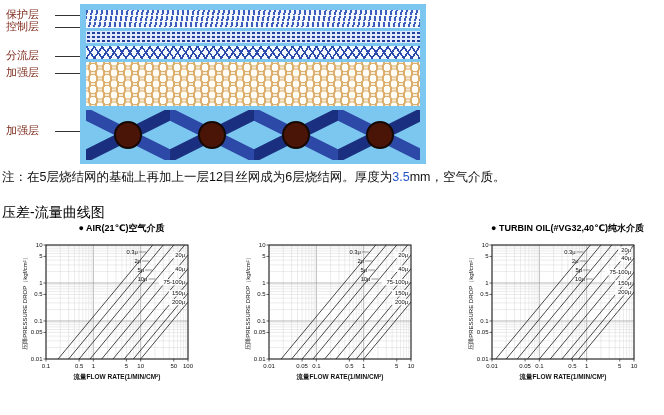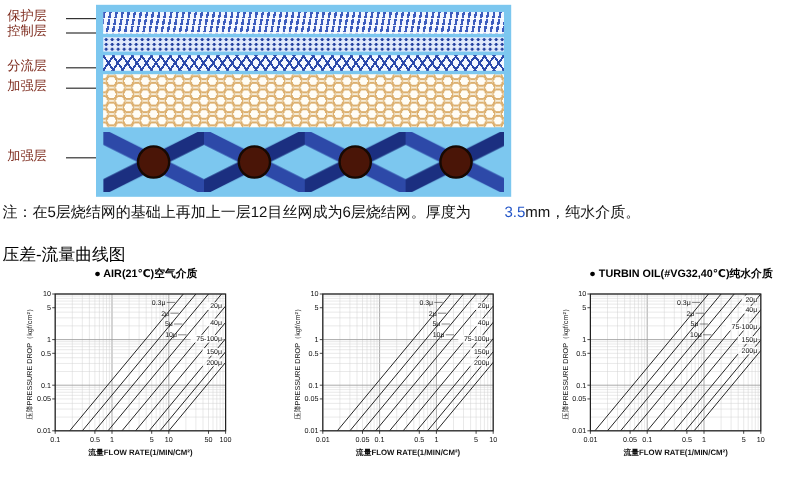--- a/index.html
+++ b/index.html
@@ -32,21 +32,21 @@
     background-position:0 0,7px 5.5px;}
   .layer-reinforce2{top:106px;height:50px;}
 
   .label-row{position:absolute;left:6px;width:74px;display:flex;align-items:center;gap:16px;
     color:var(--label-color,#7d2a1c);font-size:11px;line-height:13px;white-space:nowrap;}
   .label-row .leader{flex:1;height:0;border-top:1.5px solid #333;margin-top:1px;}
   .lr1{top:8px}.lr2{top:20px}.lr3{top:49px}.lr4{top:66px}.lr5{top:124px}
 
   
   .note{position:absolute;left:2px;top:169px;font-size:12.5px;color:#111;white-space:nowrap;}
-  .note-highlight{color:#2456c8;margin-left:28px;}
+  .note-highlight{color:#2456c8;}
   .section-heading{position:absolute;left:2px;top:204px;font-size:14px;font-weight:normal;color:#000;}
 
   
   .charts-row{position:absolute;left:14px;top:222px;display:flex;gap:8px;align-items:flex-end;}
   .chart-block{width:215px;text-align:center;}
   .chart-title{font-size:9px;font-weight:bold;color:#000;height:13px;line-height:13px;white-space:nowrap;overflow:hidden;}
   .chart-host svg{display:inline-block;}
   svg text{font-family:"Liberation Sans","DejaVu Sans",sans-serif;}
 </style>
 </head>
@@ -91,21 +91,21 @@
   <div class="label-row lr4">
     <span>加强层</span>
     <span class="leader"></span>
   </div>
   <div class="label-row lr5">
     <span>加强层</span>
     <span class="leader"></span>
   </div>
 
   <div class="note">
-    <span>注：在5层烧结网的基础上再加上一层12目丝网成为6层烧结网。厚度为</span><span class="note-highlight" style="color: rgb(36, 86, 200);">3.5</span><span>mm，纯水介质。</span>
+    <span>注：在5层烧结网的基础上再加上一层12目丝网成为6层烧结网。厚度为</span><span class="note-highlight" style="color: rgb(36, 86, 200);">3.5</span><span>mm，空气介质。</span>
   </div>
 
   <div class="section-heading">压差-流量曲线图</div>
 
   <div class="charts-row">
     <div class="chart-block">
       <div class="chart-title">● AIR(21℃)空气介质</div>
       <div class="chart-host"><svg width="204" height="154" viewBox="0 0 204 154">
             <line x1="26" x2="26" y1="10" y2="124" stroke="#9a9a9a" stroke-width="0.7"></line>
             <line x1="40.24875312809512" x2="40.24875312809512" y1="10" y2="124" stroke="#d0d0d0" stroke-width="0.4"></line>

